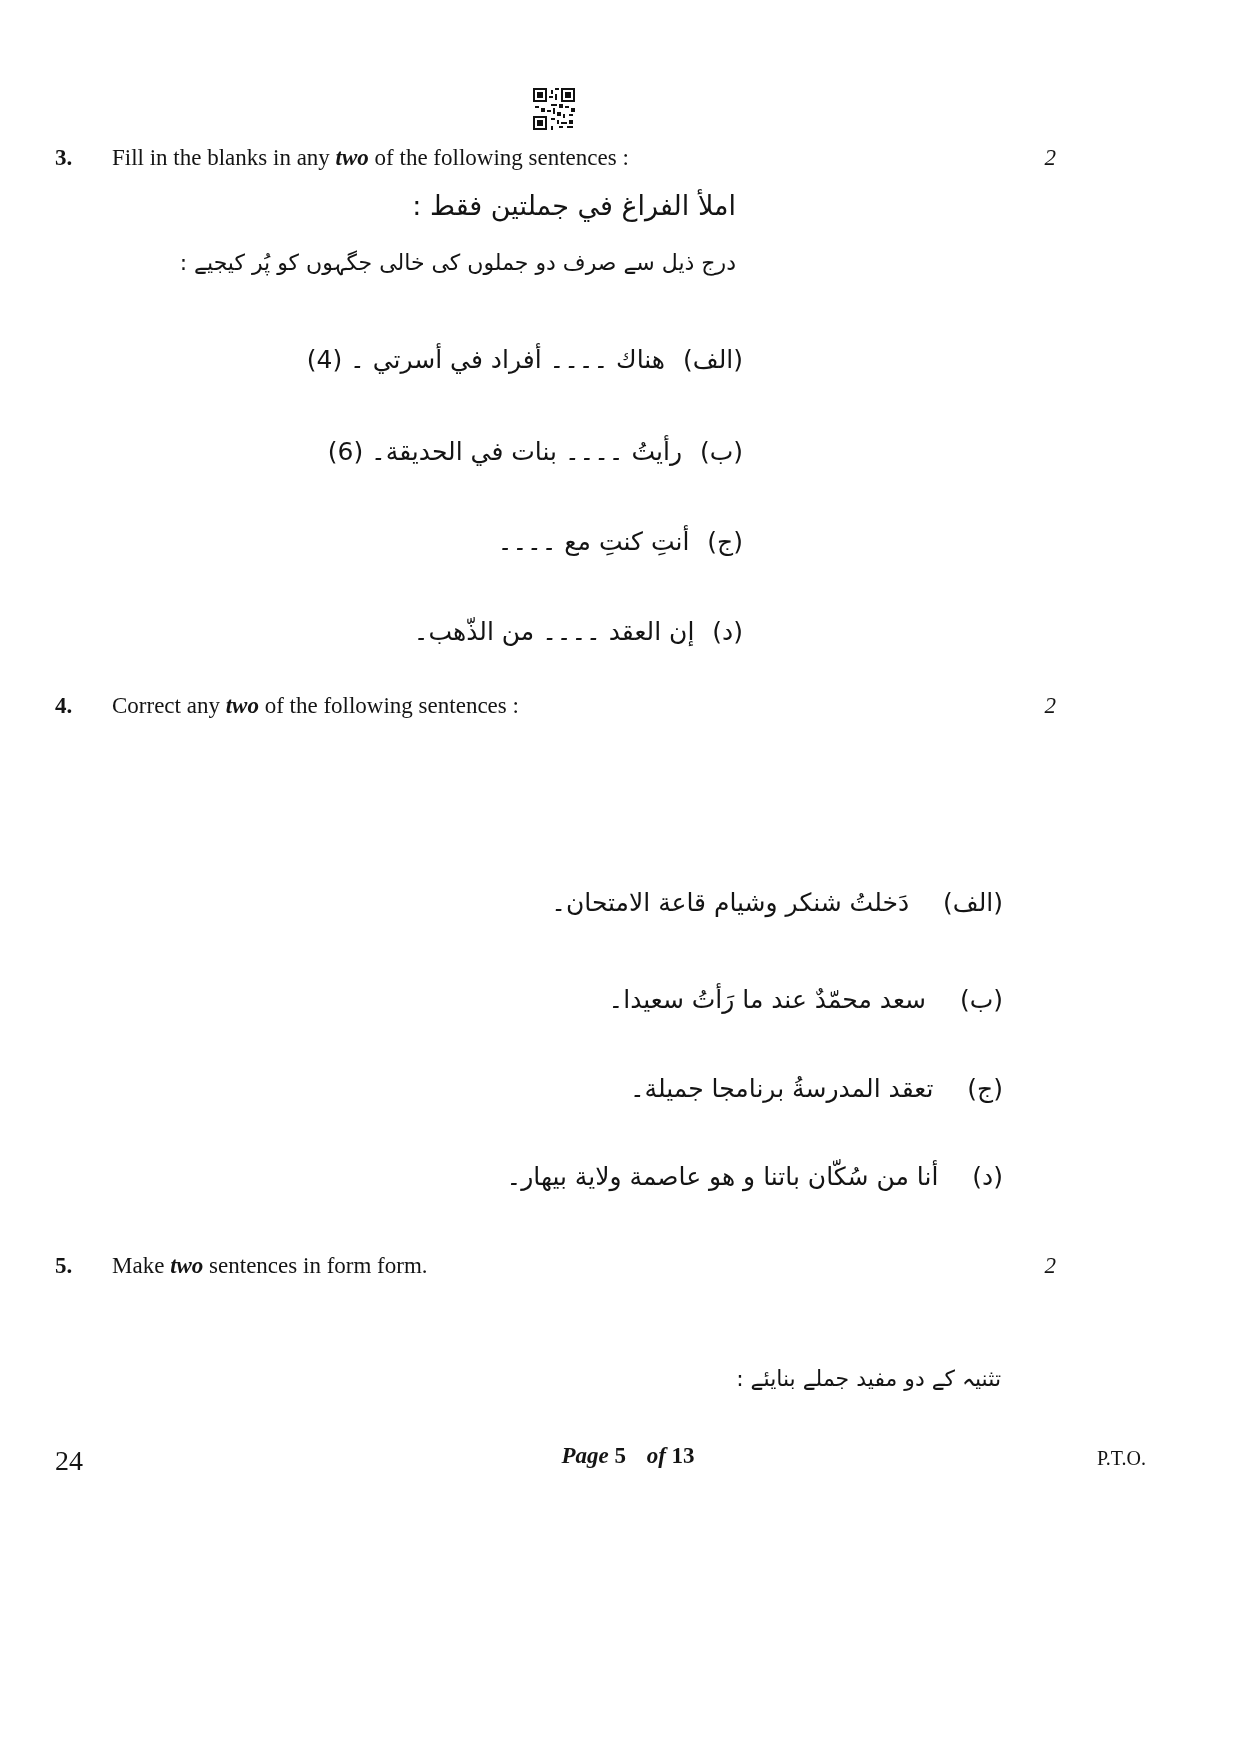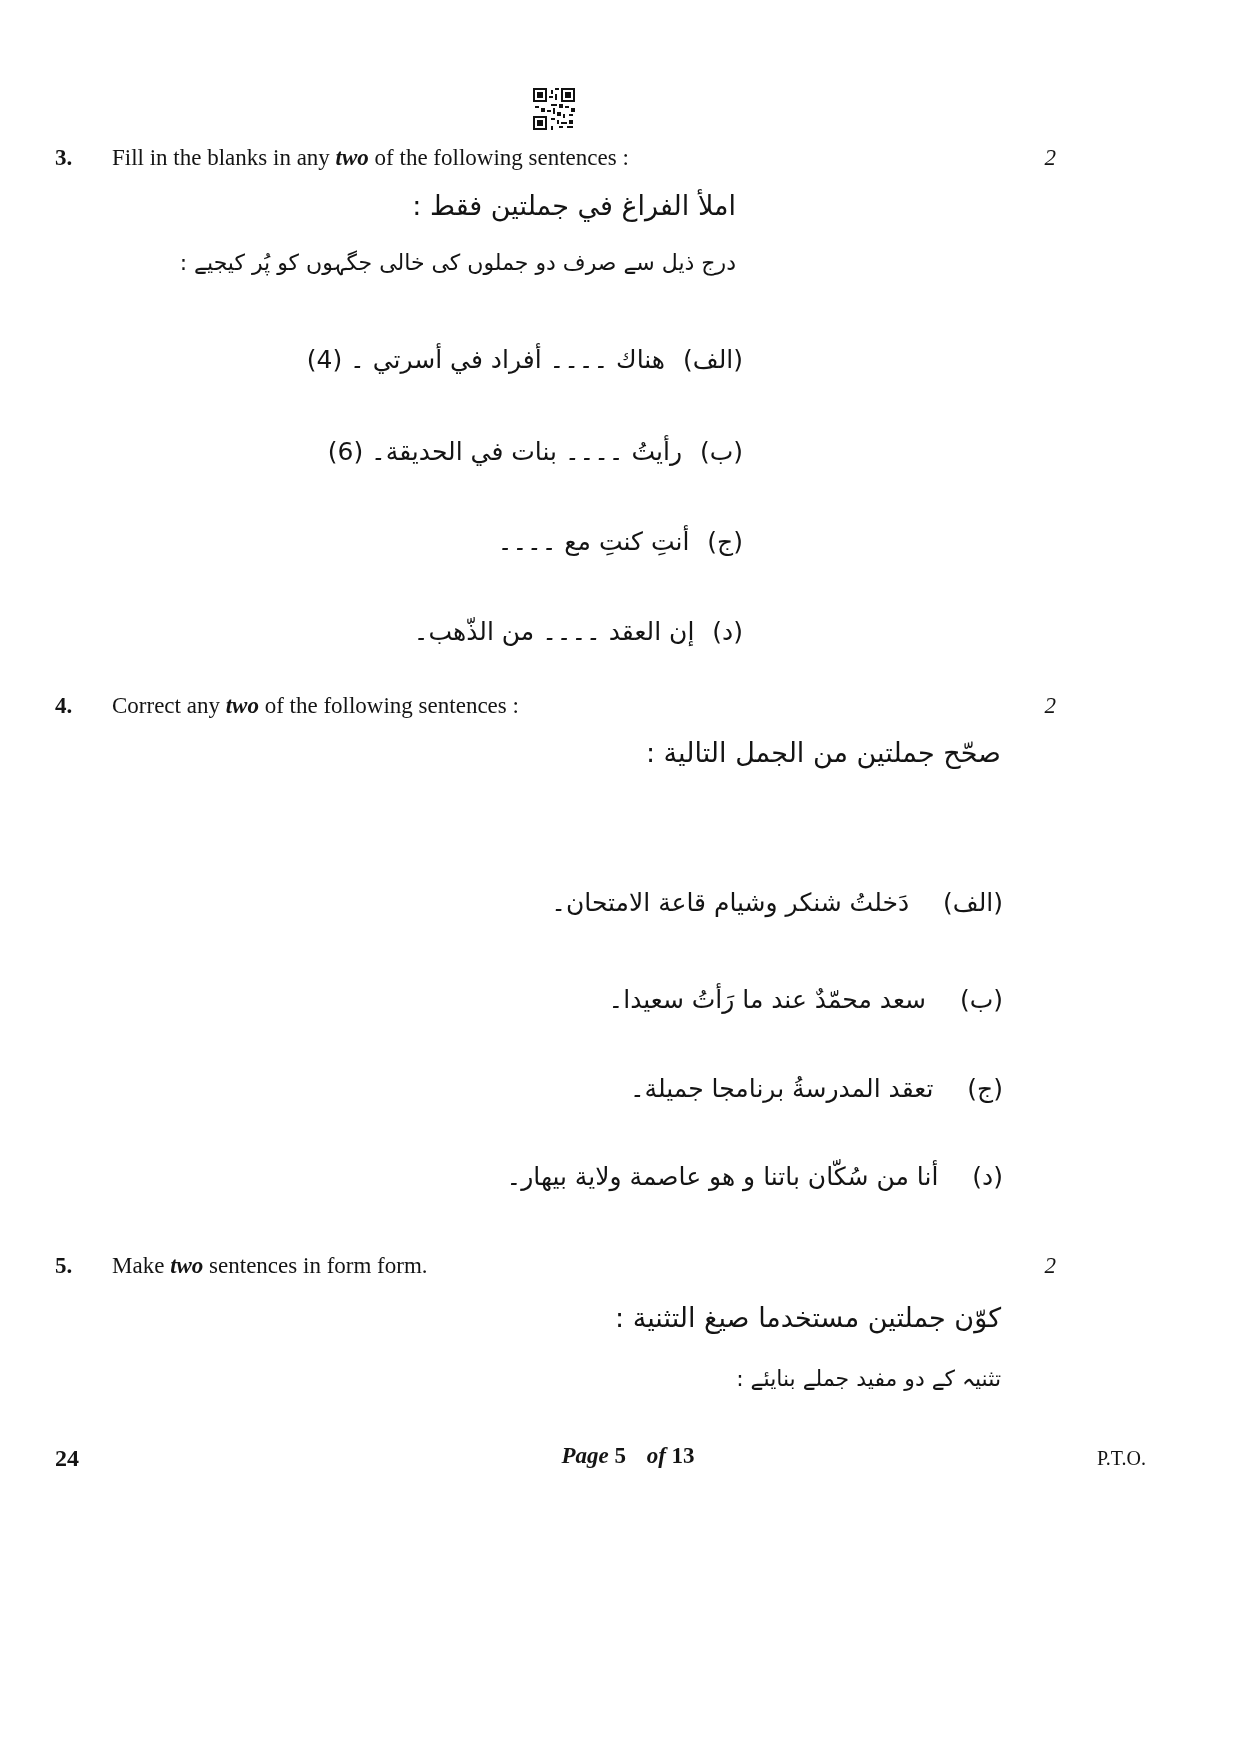--- a/index.html
+++ b/index.html
@@ -40,21 +40,21 @@
     text-align: right;
     font-family: "DejaVu Sans", sans-serif;
     white-space: nowrap;
   }
   .ar-h  { font-size: 27px; }
   .ur    { font-size: 22px; }
   .item  { display: flex; column-gap: 18px; font-size: 25px; }
   .item-q4 { column-gap: 34px; }
   .item-label { flex: none; }
 
-  .footer-left  { position: absolute; left: 55px;  top: 1445px; font-size: 24px; font-weight: bold; }
+  .footer-left  { position: absolute; left: 55px;  top: 1445px; font-size: 28px; }
   .footer-center{ position: absolute; left: 0; right: 0; top: 1443px; text-align: center;
                   font-size: 23px; font-weight: bold; }
   .footer-center .it { font-style: italic; margin-left: 15px; }
   .footer-right { position: absolute; right: 95px; top: 1447px; font-size: 20px; }
 </style>
 </head>
 <body>
 
 <div class="page">
 
@@ -122,21 +122,20 @@
     <span class="item-label">(د)</span>
     <span class="item-text">إن العقد ۔۔۔۔ من الذّهب۔</span>
   </div>
 
   <div class="qrow" style="top:693px">
     <span class="qnum">4.</span>
     <span class="qtext"><span>Correct any </span><span class="kw">two</span><span> of the following sentences :</span></span>
     <span class="marks">2</span>
   </div>
 
-  <div class="ar ar-h" style="top:737px; right:240px">صحّح جملتين من الجمل التالية :</div>
 
   <div class="ar item item-q4" style="top:888px; right:238px">
     <span class="item-label">(الف)</span>
     <span class="item-text">دَخلتُ شنكر وشيام قاعة الامتحان۔</span>
   </div>
   <div class="ar item item-q4" style="top:985px; right:238px">
     <span class="item-label">(ب)</span>
     <span class="item-text">سعد محمّدٌ عند ما رَأتُ سعيدا۔</span>
   </div>
   <div class="ar item item-q4" style="top:1074px; right:238px">
@@ -147,20 +146,19 @@
     <span class="item-label">(د)</span>
     <span class="item-text">أنا من سُكّان باتنا و هو عاصمة ولاية بيهار۔</span>
   </div>
 
   <div class="qrow" style="top:1253px">
     <span class="qnum">5.</span>
     <span class="qtext"><span>Make </span><span class="kw">two</span><span> sentences in form form.</span></span>
     <span class="marks">2</span>
   </div>
 
-  <div class="ar ar-h" style="top:1302px; right:240px">كوّن جملتين مستخدما صيغ التثنية :</div>
   <div class="ar ur" style="top:1366px; right:240px">تثنیہ کے دو مفید جملے بنایئے :</div>
 
   <div class="footer-left">24</div>
   <div class="footer-center"><span class="it">Page </span><span>5</span><span class="it"> of </span><span>13</span></div>
   <div class="footer-right">P.T.O.</div>
 
 </div>
 
 </body></html>

